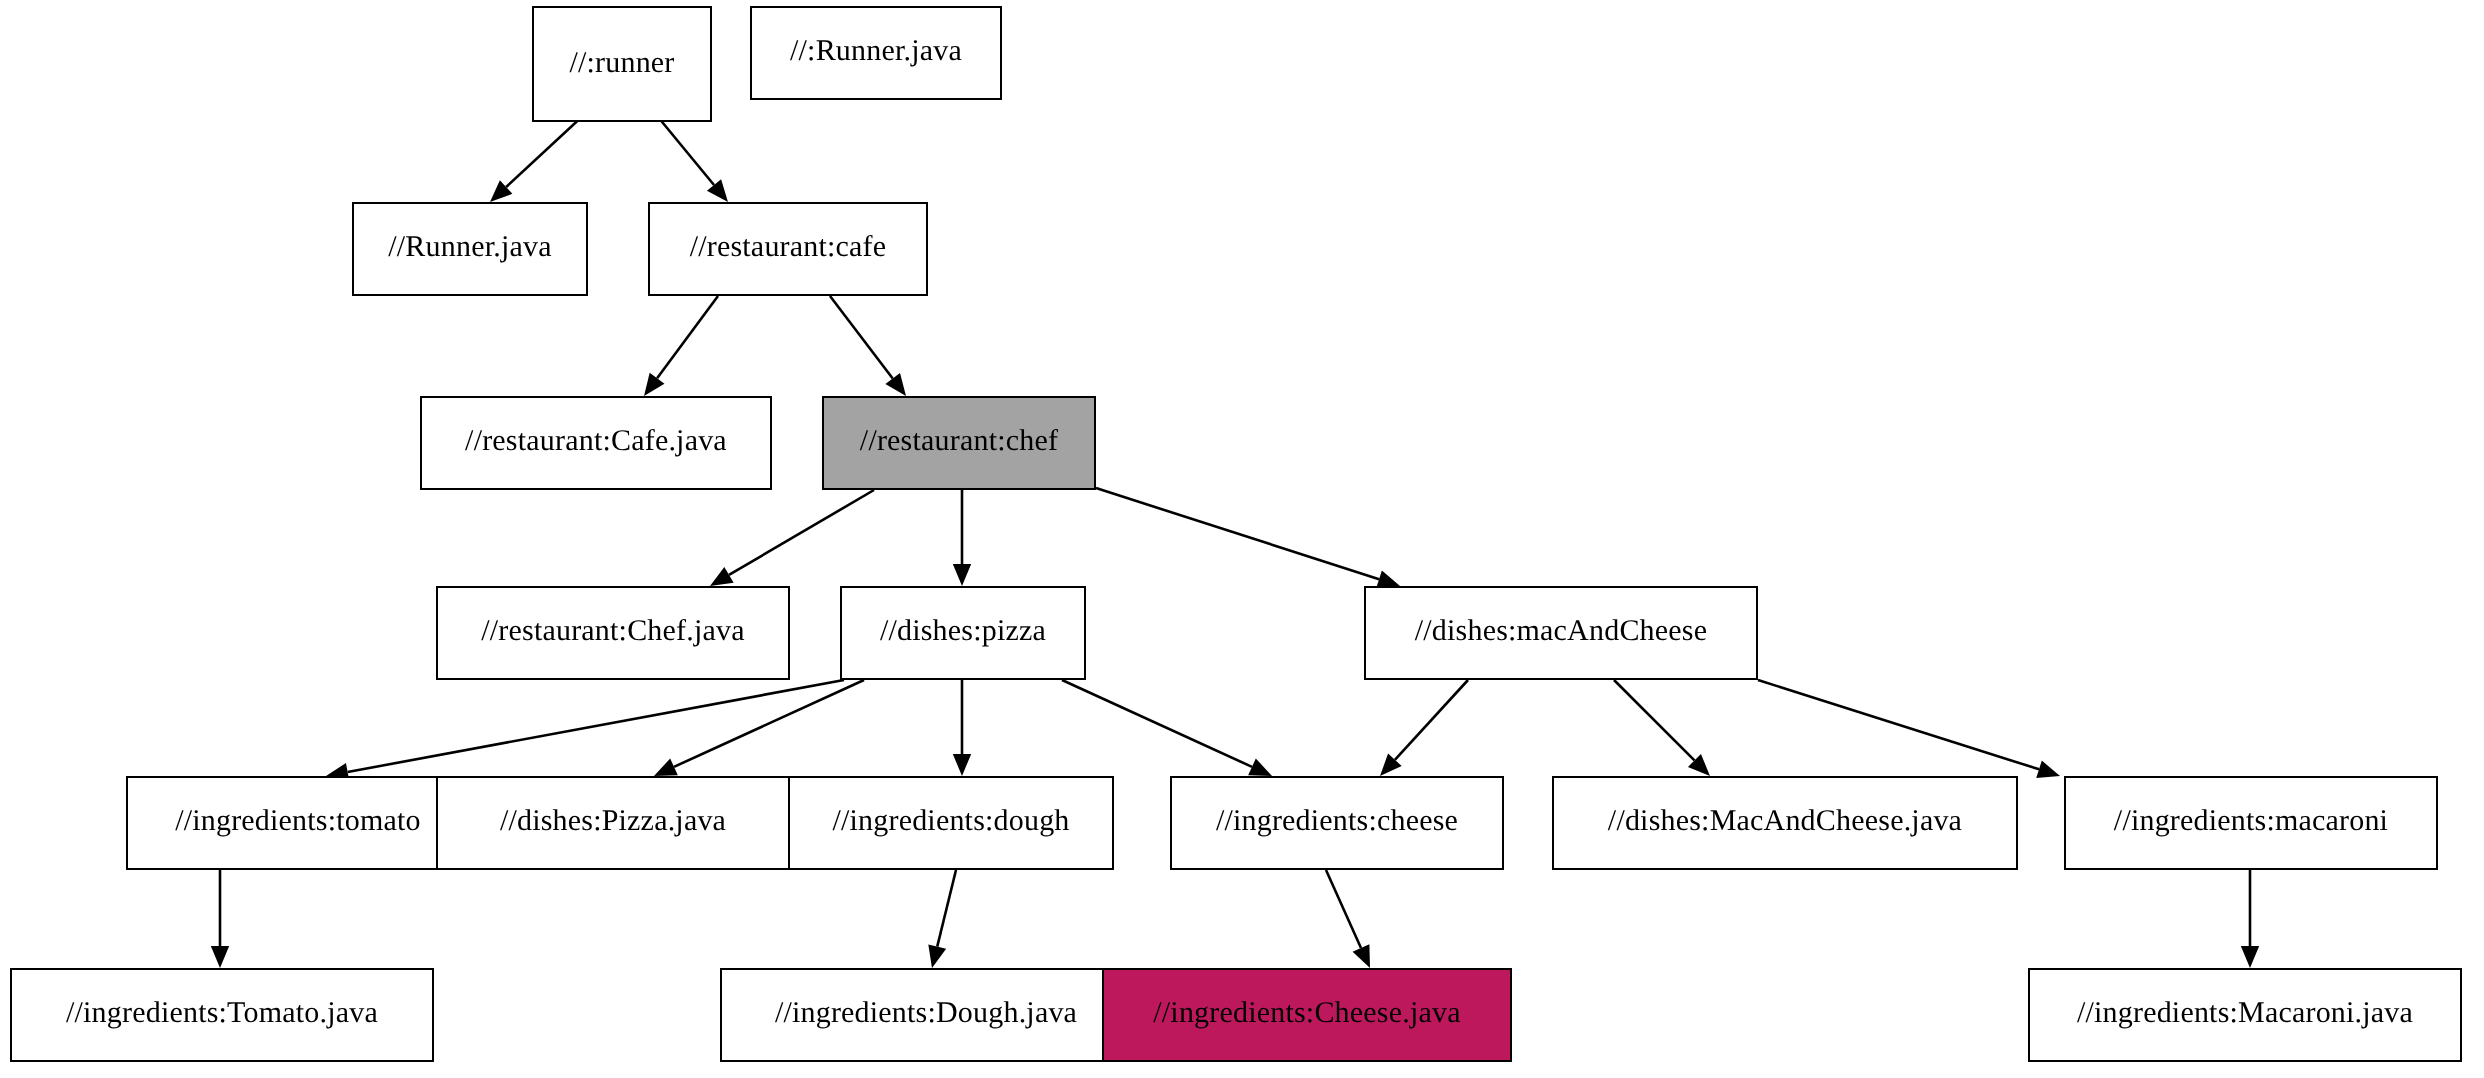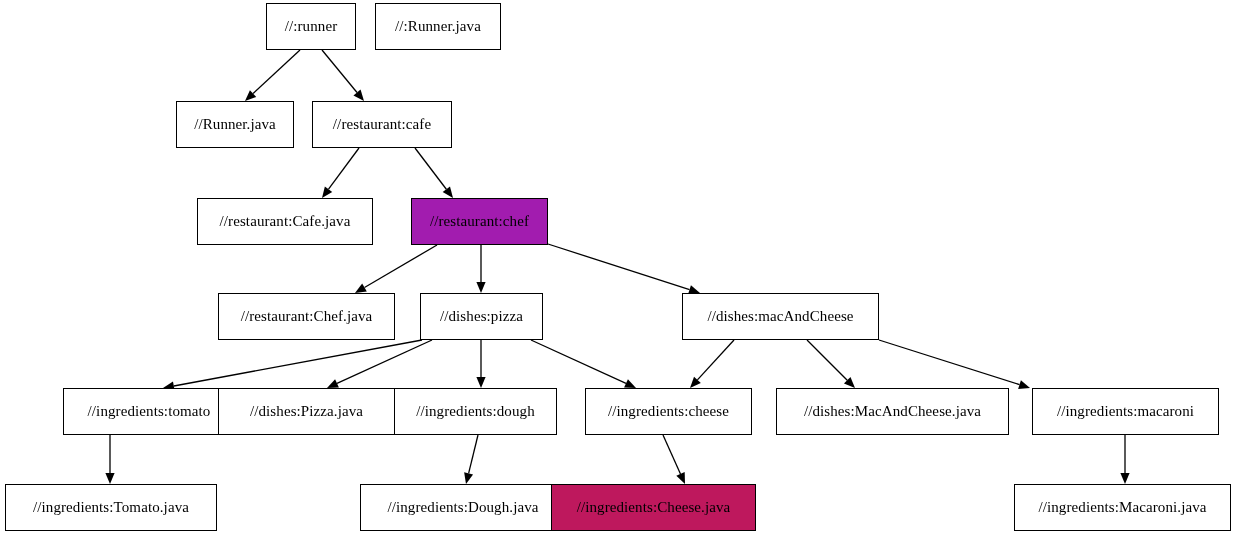--- a/index.html
+++ b/index.html
@@ -80,36 +80,36 @@
       <line x1="110" y1="435" x2="110" y2="473" stroke="#000000" stroke-width="1.3"></line>
       <polygon points="110,484 105.4,473 114.6,473" fill="#000000"></polygon>
       <line x1="478" y1="435" x2="468.6165560231718" y2="473.3157295720483" stroke="#000000" stroke-width="1.3"></line>
       <polygon points="466,484 464.1485883896647,472.22153341690375 473.0845236566789,474.4099257271929" fill="#000000"></polygon>
       <line x1="663" y1="435" x2="680.4945055688278" y2="473.9650351305709" stroke="#000000" stroke-width="1.3"></line>
       <polygon points="685,484 676.2980657143393,475.8491509836066 684.6909454233163,472.08091927753526" fill="#000000"></polygon>
       <line x1="1125" y1="435" x2="1125" y2="473" stroke="#000000" stroke-width="1.3"></line>
       <polygon points="1125,484 1120.4,473 1129.6,473" fill="#000000"></polygon>
     </svg>
   <div id="node-layer">
-      <div class="node" style="left: 266px; top: 3px; width: 90px; height: 47px; border-color: rgb(0, 0, 0); background: rgb(255, 255, 255); text-align: center;">
+      <div class="node" style="left: 266px; top: 3px; width: 90px; height: 58px; border-color: rgb(0, 0, 0); background: rgb(255, 255, 255); text-align: center;">
         <span class="node-label">//:runner</span>
       </div>
       <div class="node" style="left: 375px; top: 3px; width: 126px; height: 47px; border-color: rgb(0, 0, 0); background: rgb(255, 255, 255);">
         <span class="node-label">//:Runner.java</span>
       </div>
       <div class="node" style="left: 176px; top: 101px; width: 118px; height: 47px; border-color: rgb(0, 0, 0); background: rgb(255, 255, 255);">
         <span class="node-label">//Runner.java</span>
       </div>
-      <div class="node" style="left: 312px; top: 101px; width: 140px; height: 47px; border-color: rgb(0, 0, 0); background: rgb(255, 255, 255);">
+      <div class="node" style="left: 324px; top: 101px; width: 140px; height: 47px; border-color: rgb(0, 0, 0); background: rgb(255, 255, 255);">
         <span class="node-label">//restaurant:cafe</span>
       </div>
-      <div class="node" style="left: 197px; top: 198px; width: 176px; height: 47px; border-color: rgb(0, 0, 0); background: rgb(255, 255, 255);">
+      <div class="node" style="left: 210px; top: 198px; width: 176px; height: 47px; border-color: rgb(0, 0, 0); background: rgb(255, 255, 255);">
         <span class="node-label">//restaurant:Cafe.java</span>
       </div>
-      <div class="node" style="left: 411px; top: 198px; width: 137px; height: 47px; border-color: rgb(0, 0, 0); background: #a21caf;">
+      <div class="node" style="left: 411px; top: 198px; width: 137px; height: 47px; border-color: rgb(0, 0, 0); background: #a3a3a3;">
         <span class="node-label">//restaurant:chef</span>
       </div>
       <div class="node" style="left: 218px; top: 293px; width: 177px; height: 47px; border-color: rgb(0, 0, 0); background: rgb(255, 255, 255);">
         <span class="node-label">//restaurant:Chef.java</span>
       </div>
       <div class="node" style="left: 420px; top: 293px; width: 123px; height: 47px; border-color: rgb(0, 0, 0); background: rgb(255, 255, 255);">
         <span class="node-label">//dishes:pizza</span>
       </div>
       <div class="node" style="left: 682px; top: 293px; width: 197px; height: 47px; border-color: rgb(0, 0, 0); background: rgb(255, 255, 255);">
         <span class="node-label">//dishes:macAndCheese</span>

